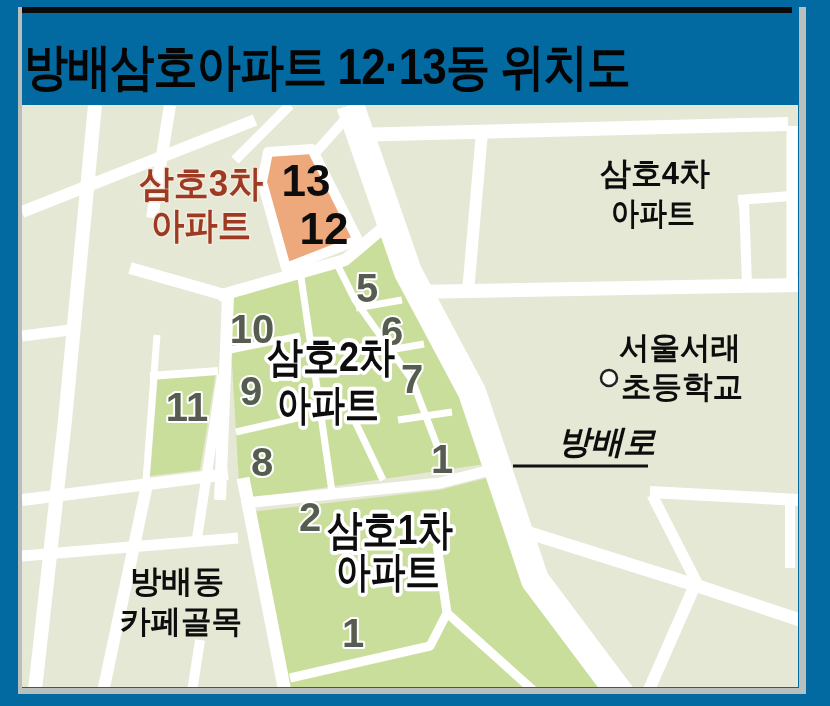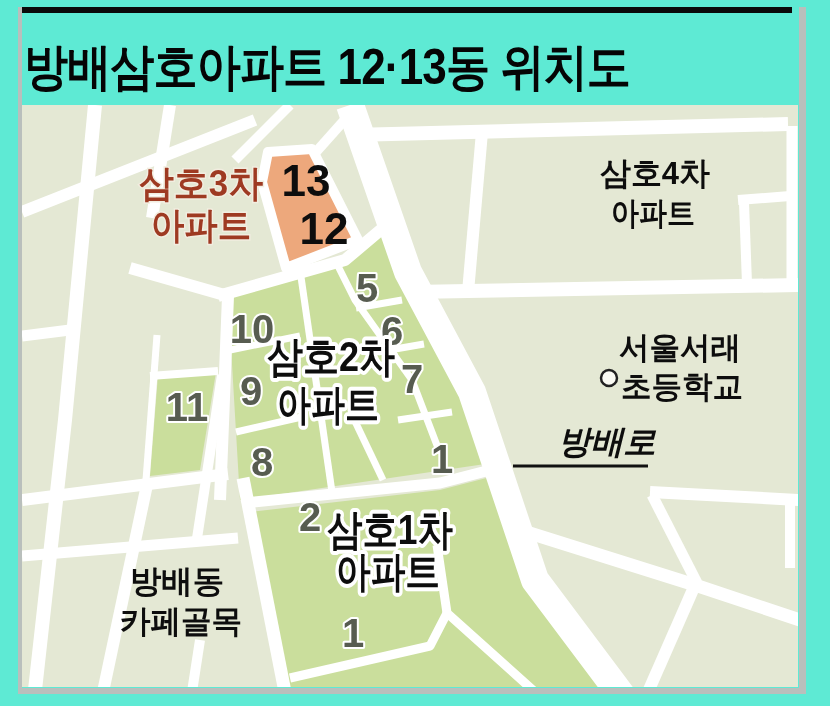--- a/index.html
+++ b/index.html
@@ -1,16 +1,16 @@
 <!DOCTYPE html>
 <html><head>
 <meta charset="utf-8">
 <style>
   html,body{margin:0;padding:0;background:#ffffff;}
-  .page{position:relative;width:830px;height:706px;background:#5eead4;overflow:hidden;
+  .page{position:relative;width:830px;height:706px;background:#0369a1;overflow:hidden;
         font-family:"Liberation Sans", sans-serif;}
   svg{display:block;}
   text{font-family:"Liberation Sans", sans-serif;text-anchor:middle;}
   .t-title{font-size:50px;font-weight:bold;fill:#050505;text-anchor:start;letter-spacing:-1px;}
   .num-black{font-size:44px;font-weight:bold;fill:#0d0d0d;}
   .num-gray{font-size:40px;font-weight:bold;fill:#575c50;paint-order:stroke;stroke:#ffffff;stroke-width:4px;stroke-linejoin:round;}
   .lbl-red{font-size:37px;font-weight:bold;fill:#9e3a22;paint-order:stroke;stroke:#f2ede0;stroke-width:3px;}
   .lbl-halo{font-size:42px;font-weight:bold;fill:#0d0d0d;paint-order:stroke;stroke:#ffffff;stroke-width:8px;stroke-linejoin:round;}
   .lbl-med{font-size:32px;font-weight:bold;fill:#0d0d0d;}
   .lbl-sm{font-size:31px;font-weight:bold;fill:#0d0d0d;}

